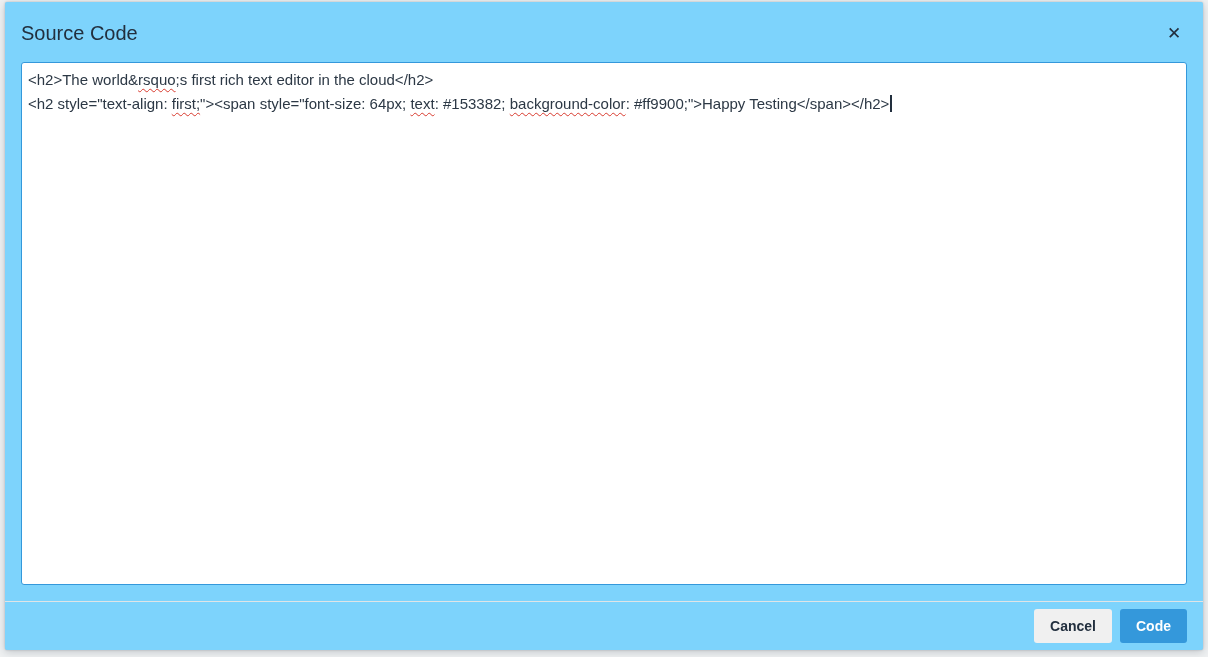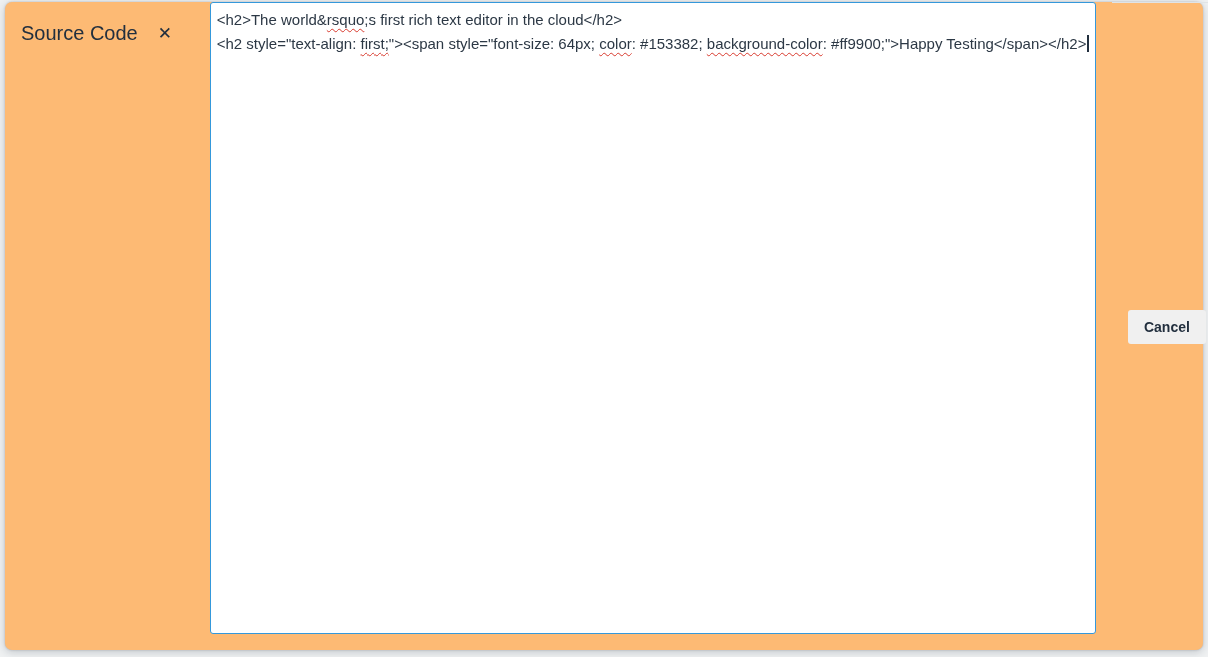--- a/index.html
+++ b/index.html
@@ -5,24 +5,25 @@
   * { margin: 0; padding: 0; box-sizing: border-box; }
   html, body {
     width: 1208px; height: 657px;
     font-family: "Liberation Sans", sans-serif;
     background: #eff1f2;
     overflow: hidden;
   }
   .dialog {
     position: absolute;
     left: 5px; top: 2px; right: 5px; bottom: 7px;
-    background: #fdba74;
-    border-radius: 7px;
+    background: #7dd3fc;
+    border-radius: 2px;
     box-shadow: 0 2px 8px rgba(34,47,62,.22), 0 0 2px rgba(34,47,62,.25);
     display: flex;
+    flex-direction: column;
   }
   .dialog-header {
     position: relative;
     flex: 0 0 auto;
     padding: 17px 56px 15px 16px;
   }
   .dialog-title {
     font-size: 20px;
     line-height: 28px;
     font-weight: normal;
@@ -81,20 +82,21 @@
     height: 17px;
     background: #222f3e;
     vertical-align: -3px;
     margin-left: 1px;
   }
   .dialog-footer {
     flex: 0 0 auto;
     border-top: 1px solid #e0e4e6;
     padding: 7px 16px;
     display: flex;
+    justify-content: flex-end;
     align-items: center;
     gap: 8px;
   }
   .btn {
     height: 34px;
     padding: 0 16px;
     border: 0;
     border-radius: 3px;
     font-family: "Liberation Sans", sans-serif;
     font-size: 14px;
@@ -112,22 +114,22 @@
   <div class="dialog-header">
     <div class="dialog-title">Source Code</div>
     <button class="close-btn">
       <span class="x-glyph">✕</span>
     </button>
   </div>
 
   <div class="dialog-body">
     <div class="code-area" id="code-area" role="textbox" aria-multiline="true">
         <div class="code-line"><span>&lt;h2&gt;The world&amp;</span><span class="misspelled">rsquo</span><span>;s first rich text editor in the cloud&lt;/h2&gt;</span></div>
-        <div class="code-line"><span>&lt;h2 style="text-align: </span><span class="misspelled">first;</span><span>"&gt;&lt;span style="font-size: 64px; </span><span class="misspelled">color</span><span>: #153382; </span><span class="misspelled">background-color</span><span>: #ff9900;"&gt;Happy Testing&lt;/span&gt;&lt;/h2&gt;</span><span class="caret"></span></div>
+        <div class="code-line"><span>&lt;h2 style="text-align: </span><span class="misspelled">first;</span><span>"&gt;&lt;span style="font-size: 64px; </span><span class="misspelled">text</span><span>: #153382; </span><span class="misspelled">background-color</span><span>: #ff9900;"&gt;Happy Testing&lt;/span&gt;&lt;/h2&gt;</span><span class="caret"></span></div>
       </div>
   </div>
 
   <div class="dialog-footer">
     <button class="btn btn-cancel">Cancel</button>
-    <button class="btn btn-save">Happy</button>
+    <button class="btn btn-save">Code</button>
   </div>
 
 </div>
 
 </body></html>

